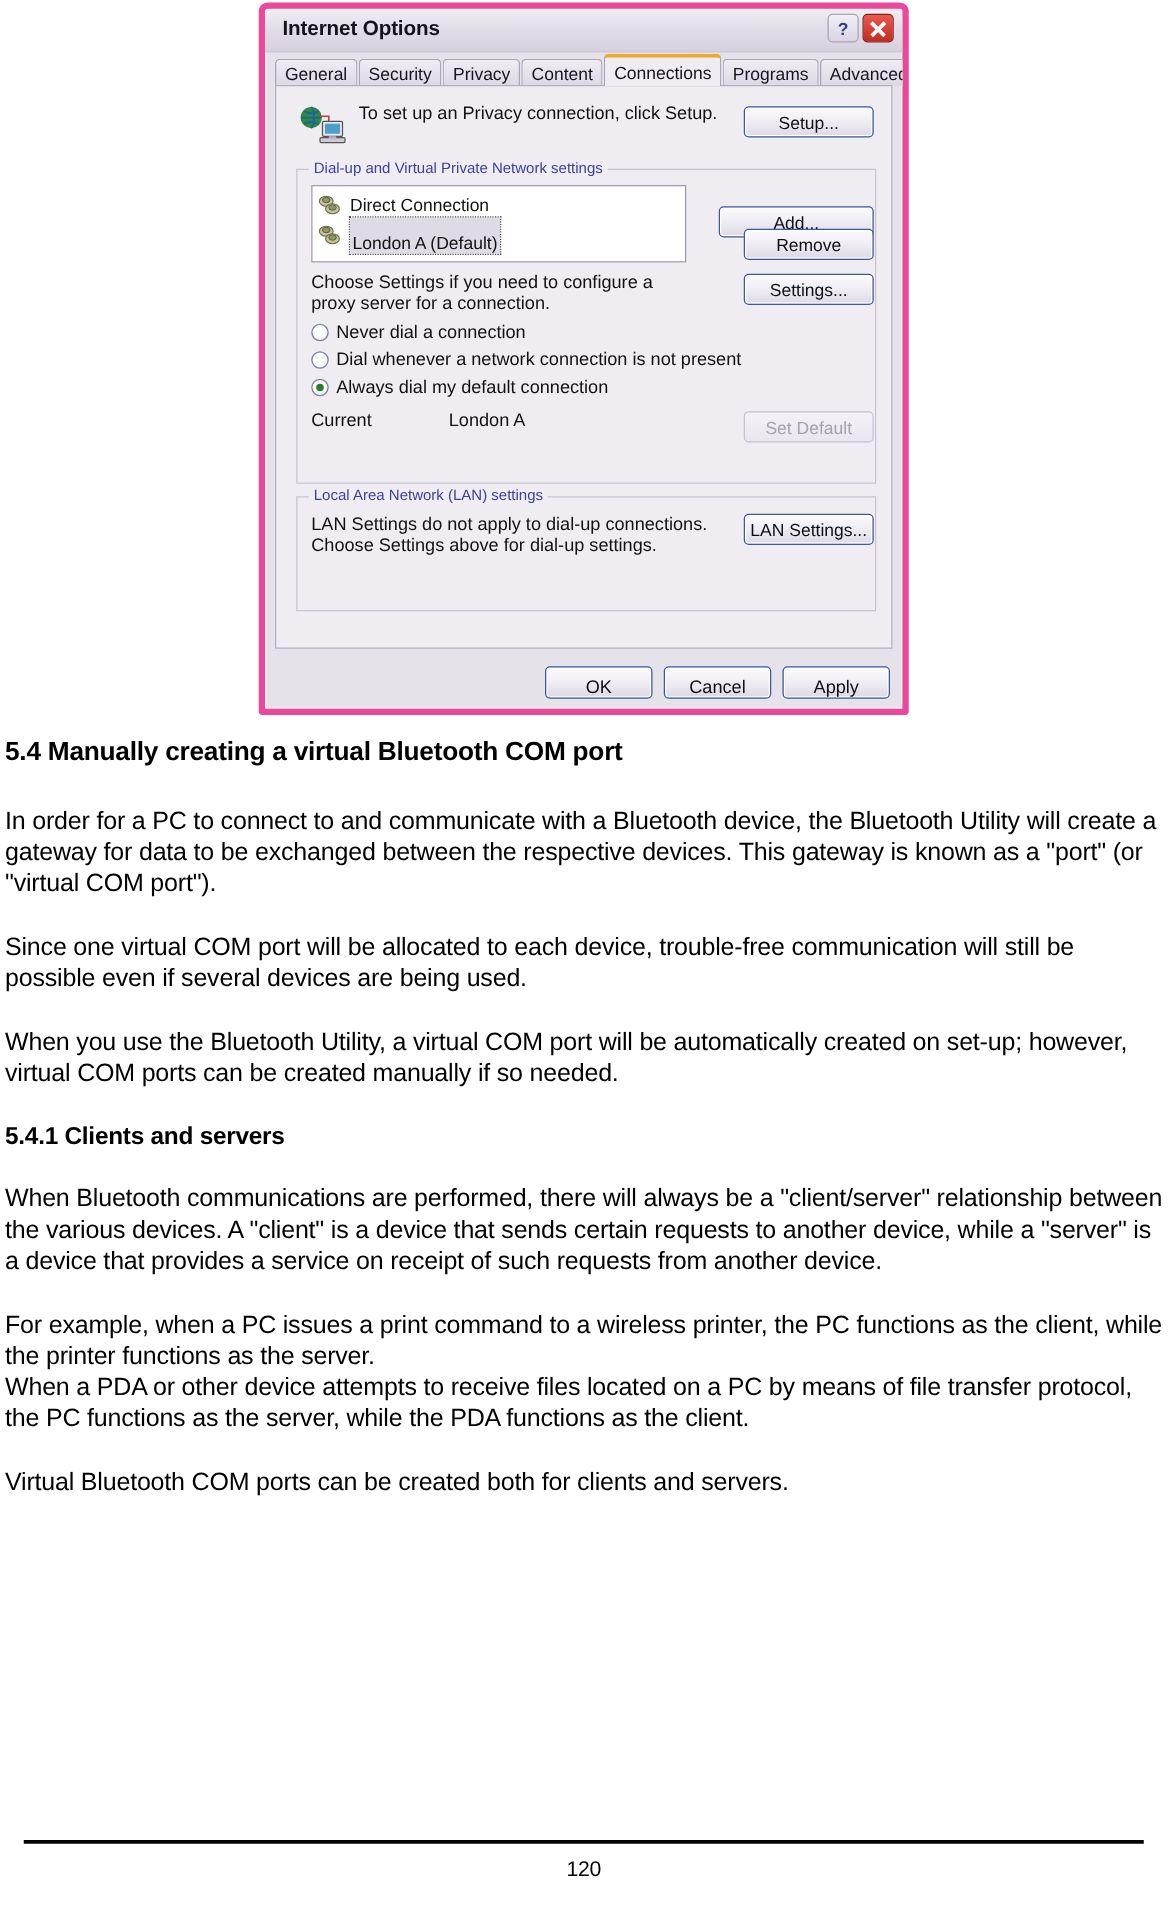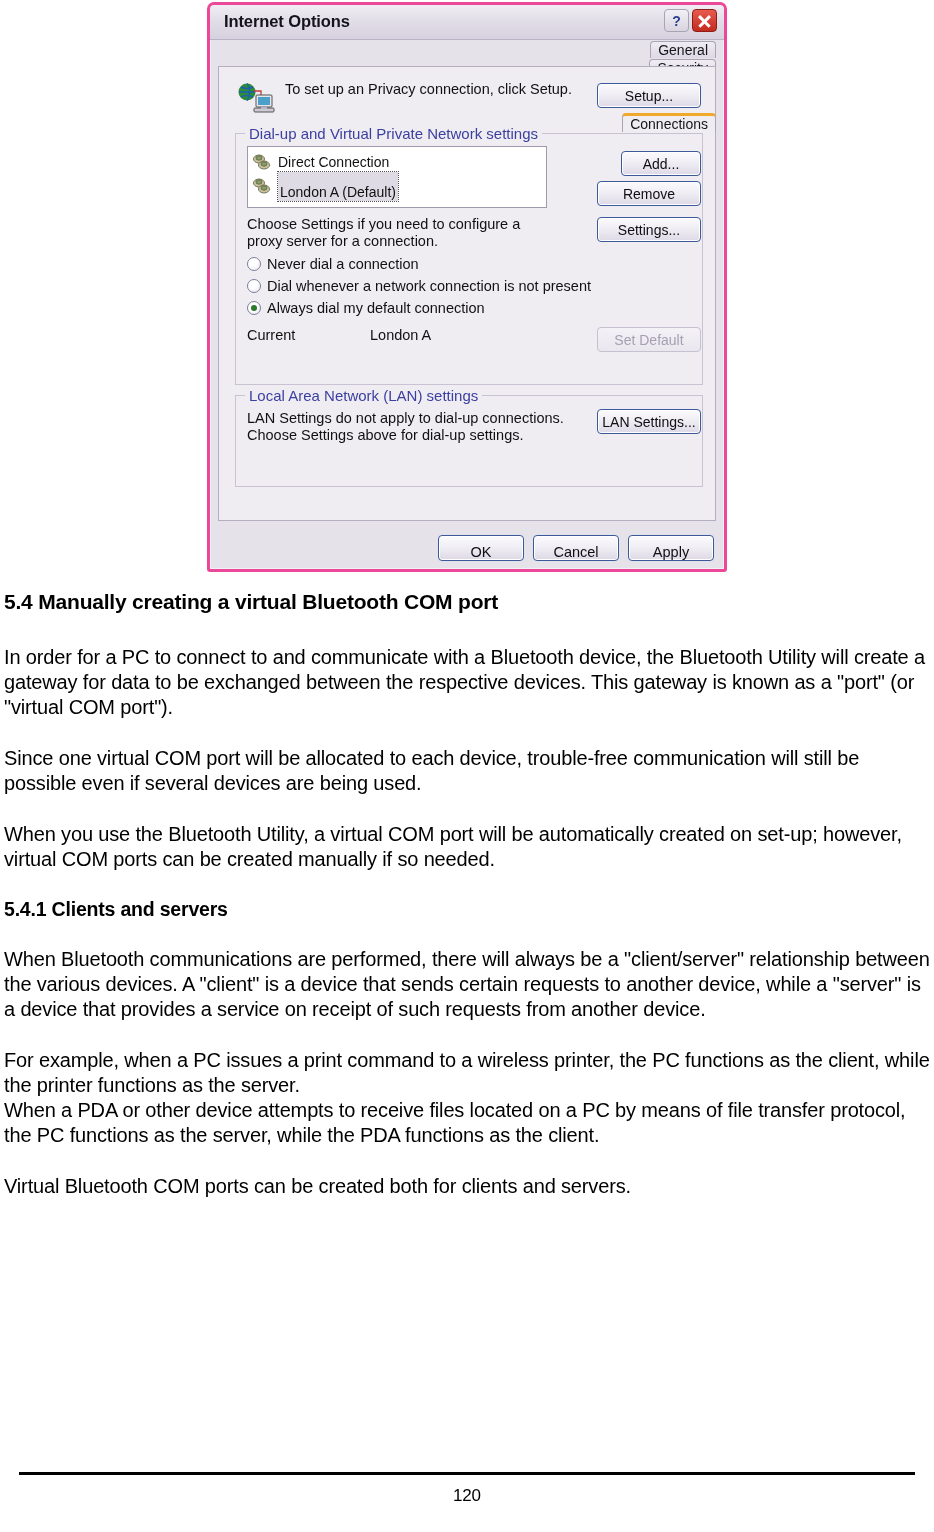--- a/index.html
+++ b/index.html
@@ -21,21 +21,21 @@
     position: absolute;
     left: 207px;
     top: 2px;
     width: 520px;
     height: 570px;
   }
   .xp-dialog {
     position: absolute;
     inset: 0;
     background: #e6e2ea;
-    border: 3px solid #ec4899;
+    border: 5px solid #ec4899;
     border-radius: 7px 7px 3px 3px;
     box-sizing: border-box;
     box-shadow: inset 0 0 0 1px #f3f1f6;
     overflow: hidden;
   }
   .titlebar {
     position: absolute;
     left: 0; top: 0; right: 0;
     height: 34px;
     background: linear-gradient(to bottom,#f0eef3 0%, #e2dee8 45%, #d6d1de 100%);
@@ -85,21 +85,20 @@
   .tb-close .x2 { transform: rotate(-45deg); }
 
   
   .tabrow {
     position: absolute;
     left: 8px; top: 36px; right: 8px;
     height: 26px;
     display: flex;
     align-items: flex-end;
     gap: 1px;
-    flex-direction: column;
   }
   .tab {
     height: 22px;
     padding: 0 7px;
     background: linear-gradient(to bottom,#efedf2,#ddd8e4);
     border: 1px solid #aaa4b6;
     border-bottom: none;
     border-radius: 4px 4px 0 0;
     font-size: 14px;
     color: #16141c;
@@ -140,21 +139,21 @@
   .groupbox {
     position: absolute;
     border: 1px solid #c8c2d2;
     box-sizing: border-box;
   }
   .gb-legend {
     position: absolute;
     top: -9px; left: 9px;
     background: #efedf2;
     padding: 0 4px;
-    font-size: 15px;
+    font-size: 12px;
     color: #3b3fa0;
     white-space: nowrap;
   }
 
   #gb-dialup { left: 16px; top: 66px; right: 12px; height: 252px; }
   #gb-lan    { left: 16px; top: 328px; right: 12px; height: 92px; }
 
   .listbox {
     position: absolute;
     left: 11px; top: 12px;
@@ -214,21 +213,20 @@
     width: 6px; height: 6px;
     border-radius: 50%;
     background: #2d7a2d;
   }
   .current-row {
     position: absolute;
     left: 11px; top: 193px;
     font-size: 14.5px;
     color: #111;
     display: flex;
-    gap: 13px;
   }
   .current-row .c-label { width: 110px; }
 
   .lan-note {
     position: absolute;
     left: 11px; top: 14px;
     width: 320px;
     font-size: 14.5px;
     line-height: 17px;
     color: #111;
@@ -249,21 +247,21 @@
     white-space: nowrap;
   }
   .btn.disabled {
     border: 1px solid #c6c0d0;
     color: #a6a0b0;
     background: linear-gradient(to bottom,#f4f2f7,#e9e6ee);
     box-shadow: none;
   }
 
   #btn-setup   { right: 14px; top: 16px;  width: 104px; }
-  #btn-add     { right: 14px; top: 84px;  width: 80px; }
+  #btn-add     { right: 14px; top: 96px;  width: 124px; }
   #btn-remove  { right: 14px; top: 114px; width: 104px; }
   #btn-settings{ right: 14px; top: 150px; width: 104px; }
   #btn-setdef  { right: 14px; top: 260px; width: 104px; }
   #btn-lan     { right: 14px; top: 342px; width: 104px; }
 
   .footer-btns {
     position: absolute;
     right: 10px; bottom: 8px;
     display: flex; gap: 9px;
   }

